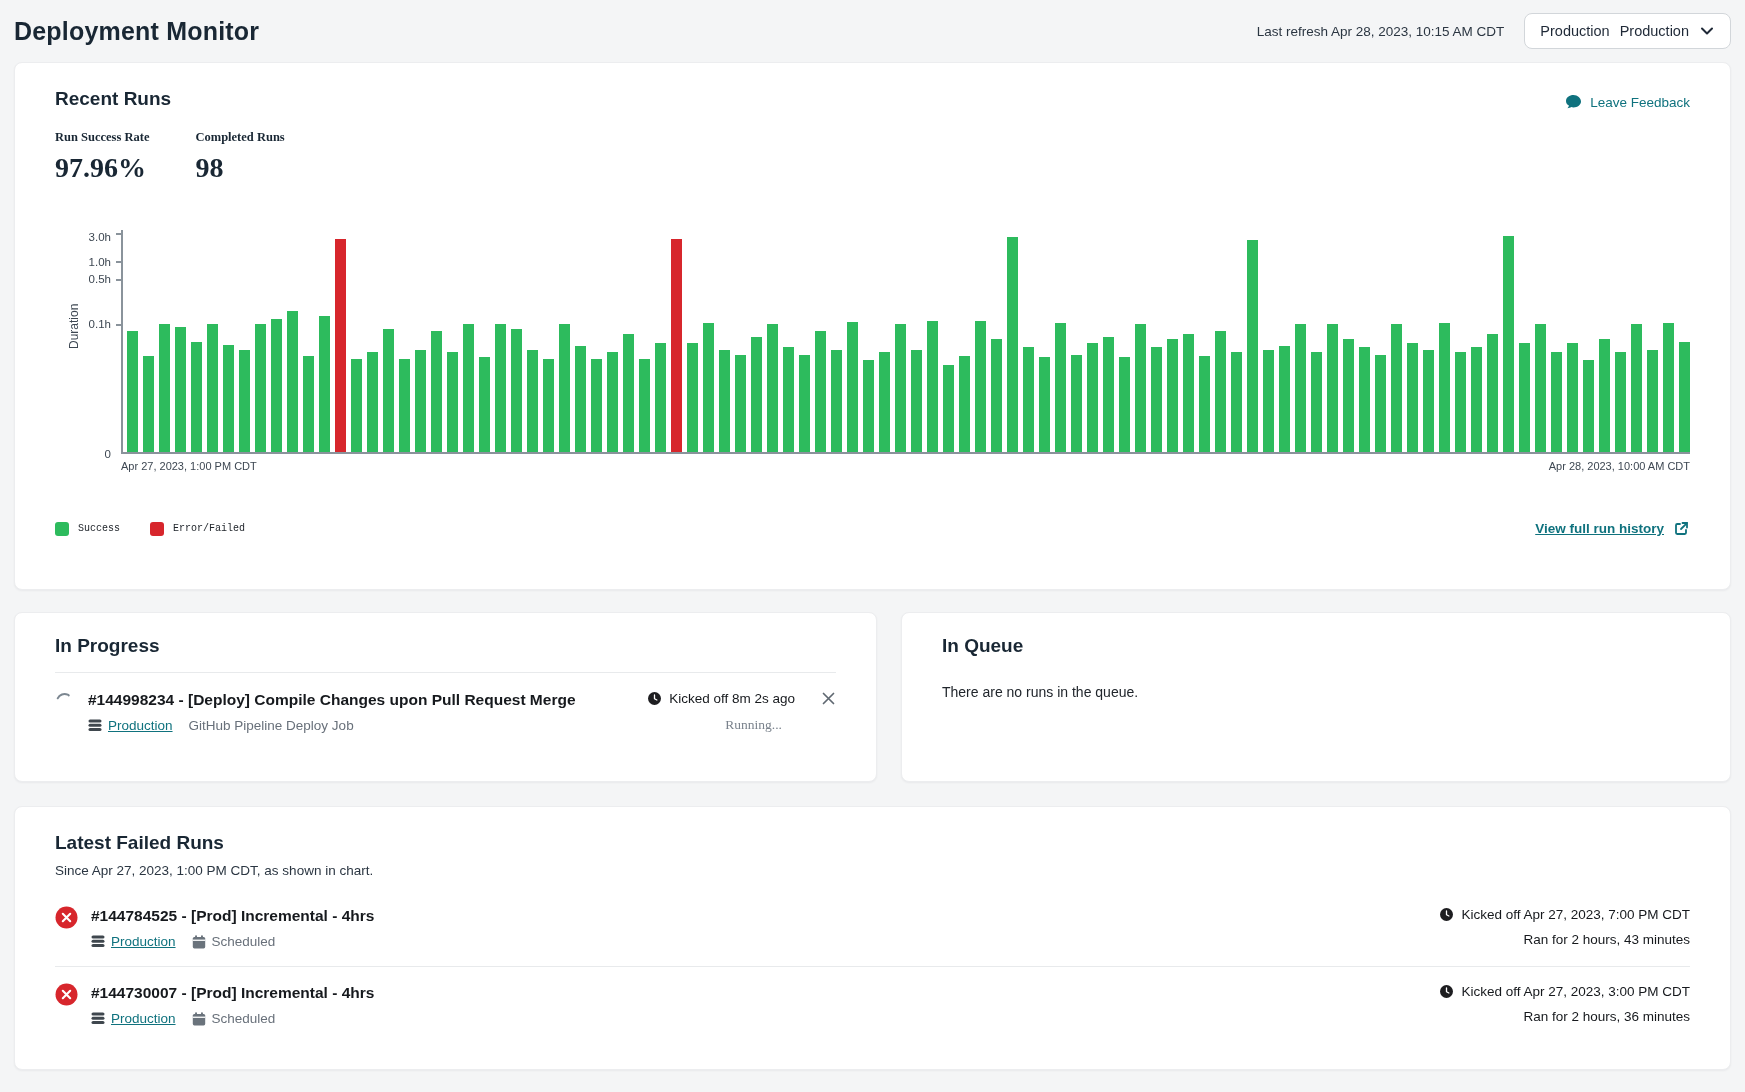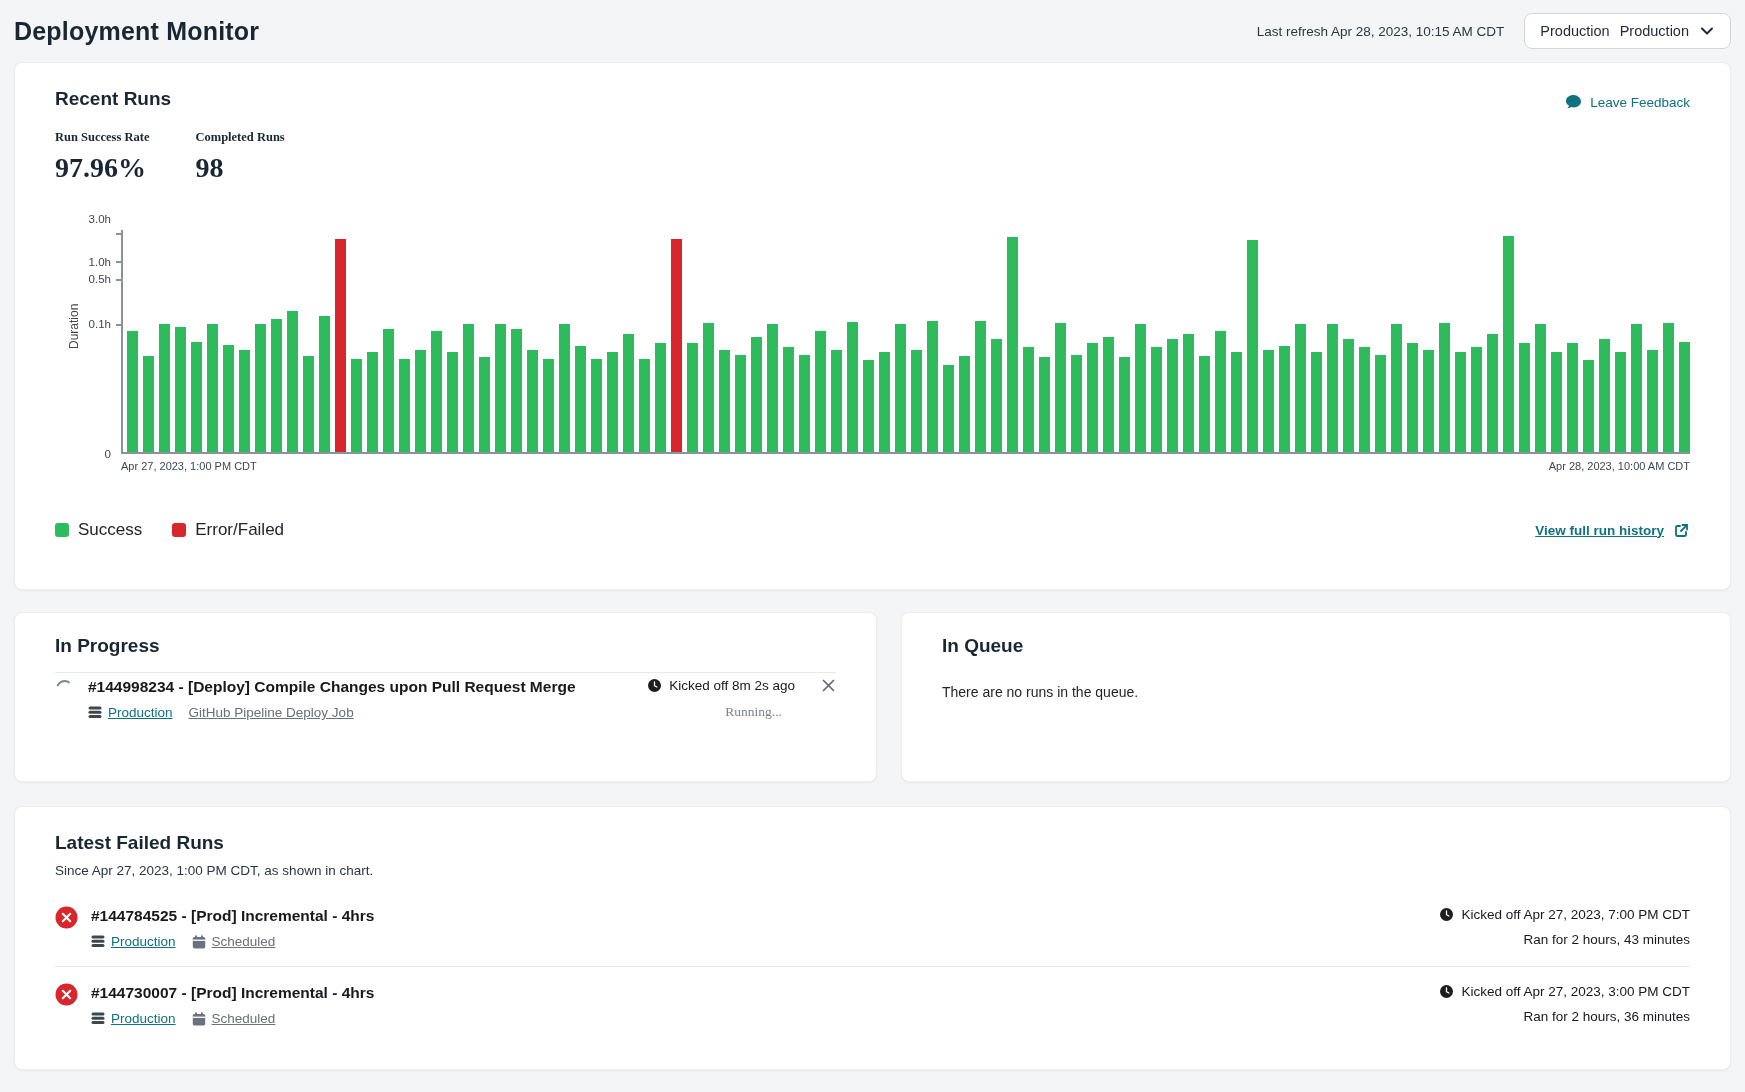--- a/index.html
+++ b/index.html
@@ -56,39 +56,39 @@
   .plot-col { flex:1; min-width:0; }
   .plot {
     height:224px;
     border-left:2px solid #8A939B; border-bottom:2px solid #8A939B;
     display:flex; align-items:flex-end; gap:5px; padding-left:4px;
   }
   .bar { flex:1; min-width:0; }
   .x-labels { display:flex; justify-content:space-between; font-size:11px; color:#3D4752; margin-top:6px; }
 
   .chart-footer { display:flex; align-items:center; justify-content:space-between; margin-top:48px; }
-  .legend { display:flex; gap:30px; font-size:17px; color:#21262C; }
+  .legend { display:flex; gap:30px; font-size:10px; color:#21262C;font-family:Liberation Mono, monospace; }
   .legend-item { display:flex; align-items:center; gap:9px; }
   .swatch { width:14px; height:14px; border-radius:3px; display:inline-block; }
   .history-link { display:flex; align-items:center; gap:9px; color:#0F727E; font-size:13.5px; cursor:pointer; }
   .history-link .hl-text { text-decoration:underline; font-weight:600; }
 
   
   .two-col { display:flex; gap:24px; margin-top:22px; }
   .card-progress { width:863px; flex:none; height:170px; padding:22px 40px; }
   .card-queue { flex:1; height:170px; padding:22px 40px; }
   .head-divider { border:none; border-top:1px solid #E8EAEC; margin:15px 0 0; }
   .queue-empty { font-size:14px; margin:27px 0 0; color:#21262C; }
 
-  .run-row { display:flex; align-items:flex-start; gap:14px; margin-top:5px; }
+  .run-row { display:flex; align-items:flex-start; gap:14px; margin-top:18px; }
   .run-title { font-size:15.5px; font-weight:700; color:#16191D; }
   .run-tags { display:flex; align-items:center; gap:16px; margin-top:9px; font-size:13.5px; }
   .tag-env { display:flex; align-items:center; gap:6px; color:#0F727E; cursor:pointer; }
   .tag-env .env-text { text-decoration:underline; }
-  .tag-plain { display:flex; align-items:center; gap:6px; color:#68707A;text-decoration:underline; }
+  .tag-plain { display:flex; align-items:center; gap:6px; color:#68707A; }
   .run-meta { margin-left:auto; display:flex; flex-direction:column; align-items:flex-end; flex:none; }
   .meta-row { display:flex; align-items:center; gap:8px; font-size:13.5px; color:#16191D; }
   .close-btn { margin-left:18px; cursor:pointer; display:flex; }
   .running-text { color:#7A828C; font-size:13.5px; margin-top:11px; margin-right:54px;font-family:Liberation Serif, serif; }
 
   
   .card-failed { margin-top:24px; height:264px; padding:25px 40px; }
   .failed-sub { font-size:13.5px; color:#2B3642; margin:9px 0 0; }
   .failed-rows { margin-top:12px; }
   .failed-row { display:flex; align-items:flex-start; gap:13px; padding:17px 0; }
@@ -136,21 +136,21 @@
       </div>
       <div class="stat">
         <div class="stat-label">Completed Runs</div>
         <div class="stat-value">98</div>
       </div>
     </div>
 
     <div class="chart">
       <div class="y-gutter" id="y-gutter">
         <span class="y-axis-title">Duration</span>
-      <span class="y-tick-label" style="bottom: 235px;">3.0h</span>
+      <span class="y-tick-label" style="bottom: 217px;">3.0h</span>
           <span class="y-tick-mark" style="bottom: 218.52px;"></span>
           <span class="y-tick-label" style="bottom: 191.744px;">1.0h</span>
           <span class="y-tick-mark" style="bottom: 190.744px;"></span>
           <span class="y-tick-label" style="bottom: 174.496px;">0.5h</span>
           <span class="y-tick-mark" style="bottom: 173.496px;"></span>
           <span class="y-tick-label" style="bottom: 129.024px;">0.1h</span>
           <span class="y-tick-mark" style="bottom: 128.024px;"></span>
           <span class="y-tick-label" style="bottom: 0px;">0</span>
         </div>
       <div class="plot-col">

